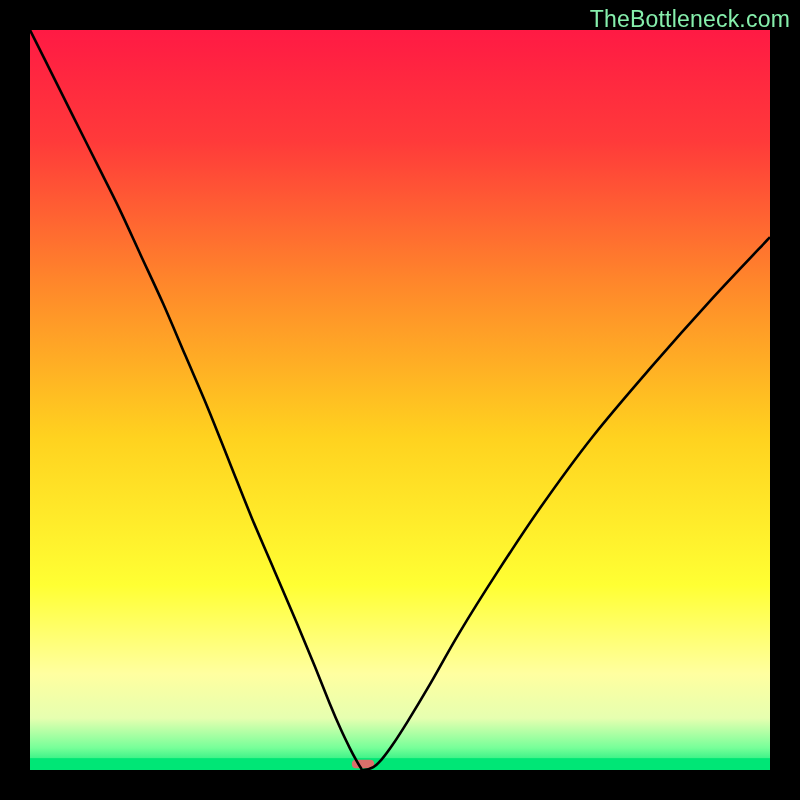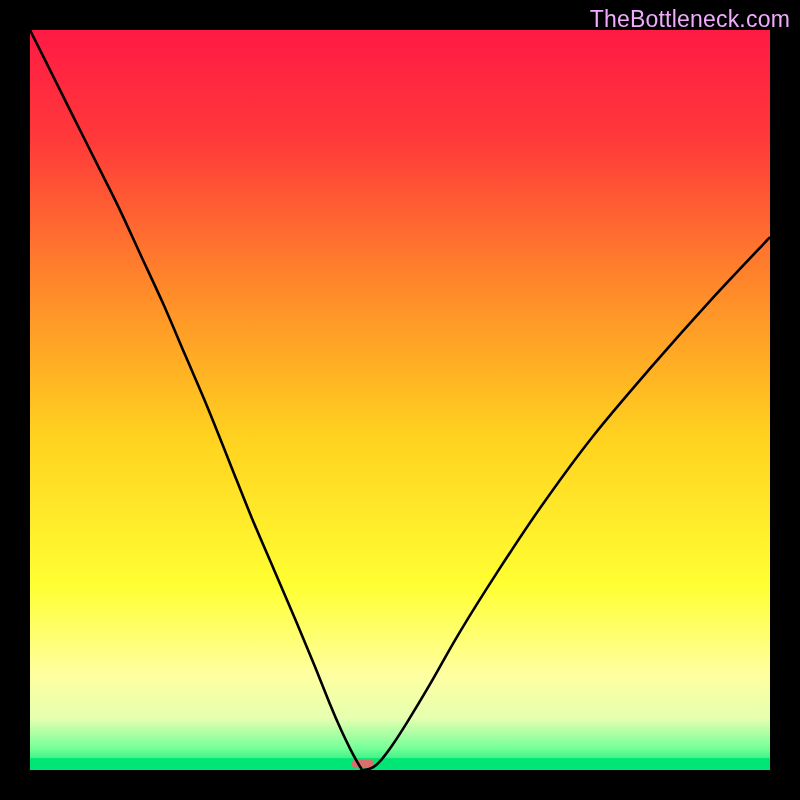--- a/index.html
+++ b/index.html
@@ -22,21 +22,21 @@
     left: 30px;
     top: 30px;
     width: 740px;
     height: 740px;
     overflow: hidden;
   }
   .watermark {
     position: absolute;
     top: 6px;
     right: 10px;
-    color: #f0abfc;
+    color: #86efac;
     font-size: 23px;
     font-weight: 400;
     letter-spacing: 0.2px;
     white-space: nowrap;
     user-select: none;
   }
   svg { display: block; }
 </style>
 </head>
 <body>

